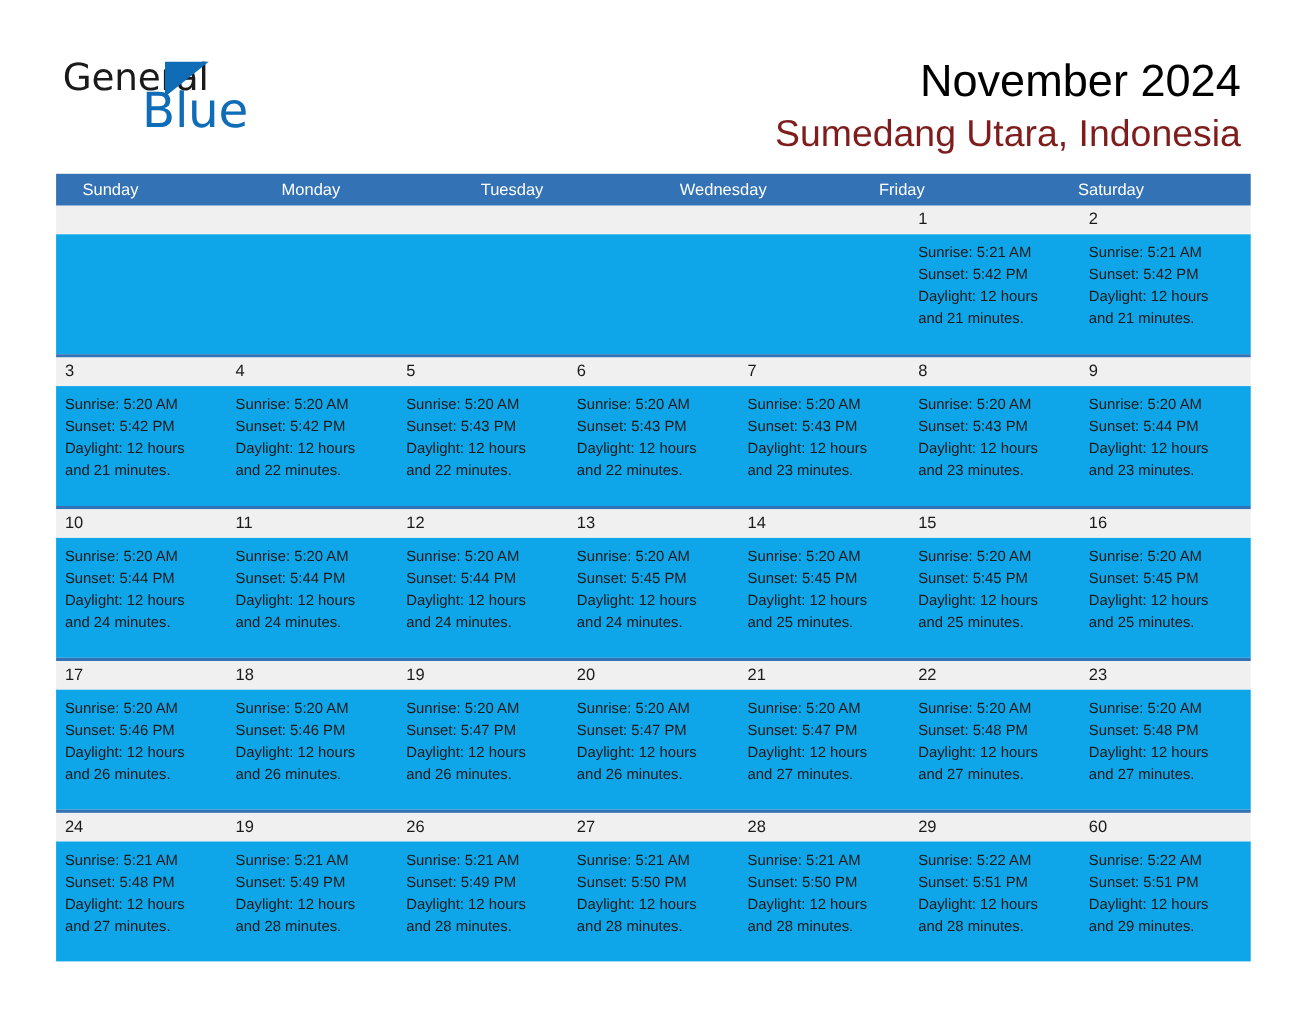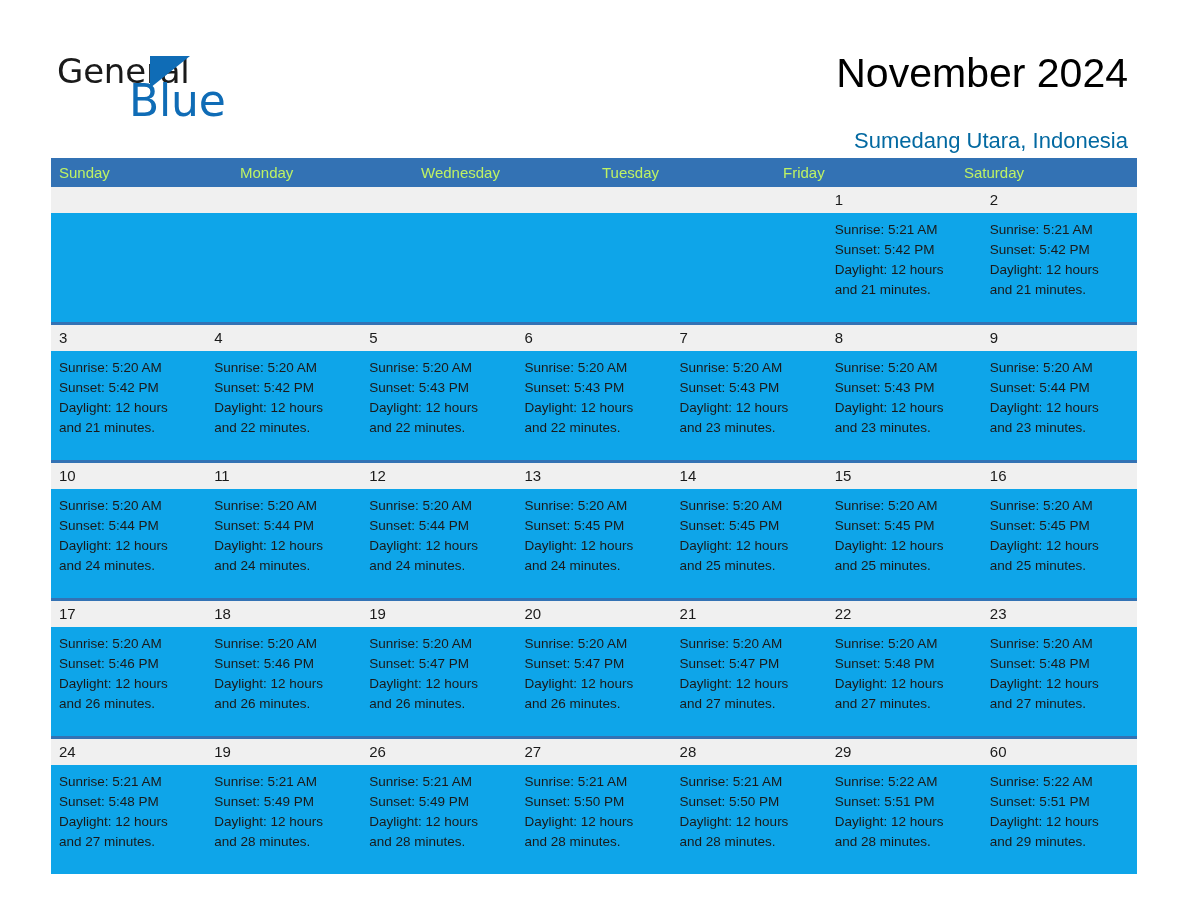--- a/index.html
+++ b/index.html
@@ -73,46 +73,46 @@
     text-align: right;
   }
   .cal-title {
     font-size: 41px;
     line-height: 50px;
     font-weight: 400;
     color: #000000;
     white-space: nowrap;
   }
   .cal-subtitle {
-    font-size: 22px;
+    font-size: 34px;
     line-height: 32px;
     font-weight: 400;
-    color: #0369a1;
-    margin-top: 27px;
+    color: #7f1d1d;
+    margin-top: 8px;
     white-space: nowrap;
   }
 
   
   .calendar {
     position: absolute;
     left: 51px;
     top: 158px;
     width: 1086px;
   }
   .dow-row {
     display: flex;
     background: #3372B4;
     height: 29px;
   }
   .dow-cell {
     flex: 1 1 0;
-    color: #bef264;
+    color: #ffffff;
     font-size: 15px;
     line-height: 29px;
-    padding-left: 8px;
+    padding-left: 24px;
     box-sizing: border-box;
     white-space: nowrap;
     overflow: hidden;
   }
 
   .week {
     border-top: 3px solid #3372B4;
   }
   .week:first-of-type {
     border-top: 0;
@@ -166,22 +166,22 @@
       <div class="cal-title">November 2024</div>
       <div class="cal-subtitle">Sumedang Utara, Indonesia</div>
     </div>
 
   </div>
 
   <div class="calendar">
     <div class="dow-row">
         <div class="dow-cell">Sunday</div>
         <div class="dow-cell">Monday</div>
+        <div class="dow-cell">Tuesday</div>
         <div class="dow-cell">Wednesday</div>
-        <div class="dow-cell">Tuesday</div>
         <div class="dow-cell">Friday</div>
         <div class="dow-cell">Saturday</div>
       </div>
     <div class="weeks-container">
         <div class="week">
           <div class="week-numbers">
             <div class="num-cell"></div>
             <div class="num-cell"></div>
             <div class="num-cell"></div>
             <div class="num-cell"></div>

